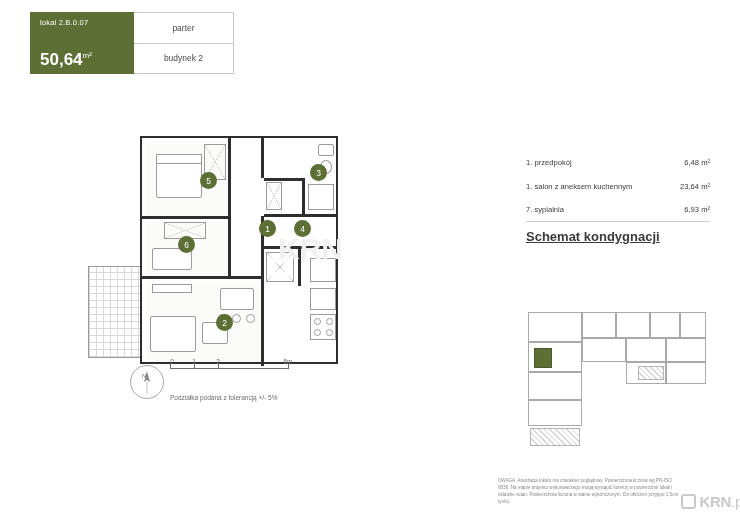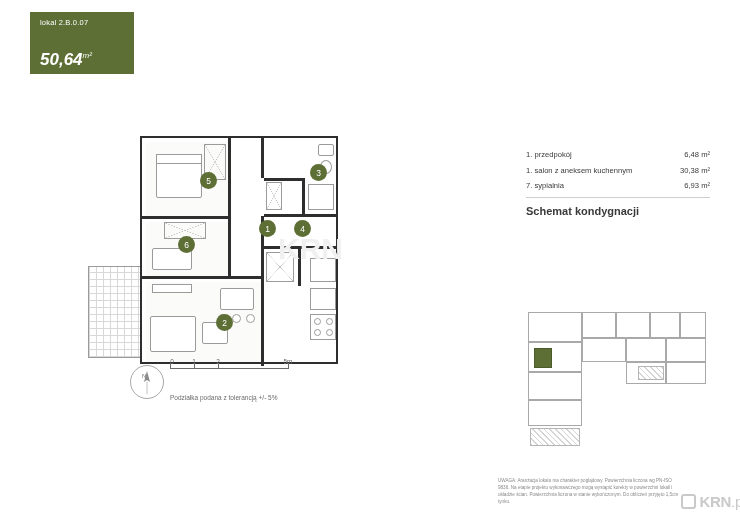--- a/index.html
+++ b/index.html
@@ -43,21 +43,20 @@
   }
   .badge-left .lokal-id {
     font-size: 7.5px;
     letter-spacing: 0.2px;
     line-height: 1;
   }
   .badge-left .area {
     font-size: 17px;
     font-weight: bold;
     line-height: 1;
-    font-style: italic;
   }
   .badge-left .area .unit {
     font-size: 8px;
     font-weight: normal;
     vertical-align: super;
   }
   .badge-right {
     width: 100px;
     border: 1px solid #c8c8c8;
     border-left: none;
@@ -225,36 +224,37 @@
     width: 184px;
     font-size: 7.6px;
     color: #3a3a3a;
   }
   .legend-row {
     display: flex;
     justify-content: space-between;
     align-items: baseline;
     margin-bottom: 6.6px;
   }
-  .legend-name { white-space: nowrap; }
+  .legend-name { white-space: nowrap; margin-top: 8px; }
   .legend-val { white-space: nowrap; text-align: right; }
   .legend-sep {
     border-top: 1px solid #cfcfcf;
     margin: 3px 0 7px 0;
   }
   .legend-total {
     display: flex;
     justify-content: space-between;
     font-weight: bold;
     font-size: 7.8px;
     margin-bottom: 6px;
   }
   .legend-sub {
     font-weight: bold;
-    font-size: 11px;
+    font-size: 13px;
+    text-decoration: underline;
   }
 
   
   .keyplan {
     position: absolute;
     left: 522px;
     top: 308px;
     width: 196px;
     height: 145px;
   }
@@ -321,20 +321,24 @@
 </style>
 </head>
 <body>
 
 <div class="page">
 
   <div class="header-badge">
     <div class="badge-left">
       <div class="lokal-id">lokal 2.B.0.07</div>
       <div class="area"><span>50,64</span><span class="unit">m²</span></div>
+    </div>
+    <div class="badge-right">
+      <div class="cell">parter</div>
+      <div class="cell">budynek 2</div>
     </div>
   </div>
 
   <div class="floorplan">
 
     <div class="balcony"></div>
 
     <div class="fp-outer">
 
       <div class="room-fill" style="left:4px; top:4px; width:82px; height:74px;"></div>
@@ -419,21 +423,21 @@
     <div class="scale-note">Podziałka podana z tolerancją +/- 5%</div>
   </div>
 
   <div class="legend">
     <div class="legend-row">
       <span class="legend-name">1. przedpokój</span>
       <span class="legend-val">6,48 m²</span>
     </div>
     <div class="legend-row">
       <span class="legend-name">1. salon z aneksem kuchennym</span>
-      <span class="legend-val">30,38 m²</span>
+      <span class="legend-val">23,64 m²</span>
     </div>
     <div class="legend-row">
       <span class="legend-name">7. sypialnia</span>
       <span class="legend-val">6,93 m²</span>
     </div>
 
     <div class="legend-sep"></div>
 
     <div class="legend-sub">Schemat kondygnacji</div>
   </div>

